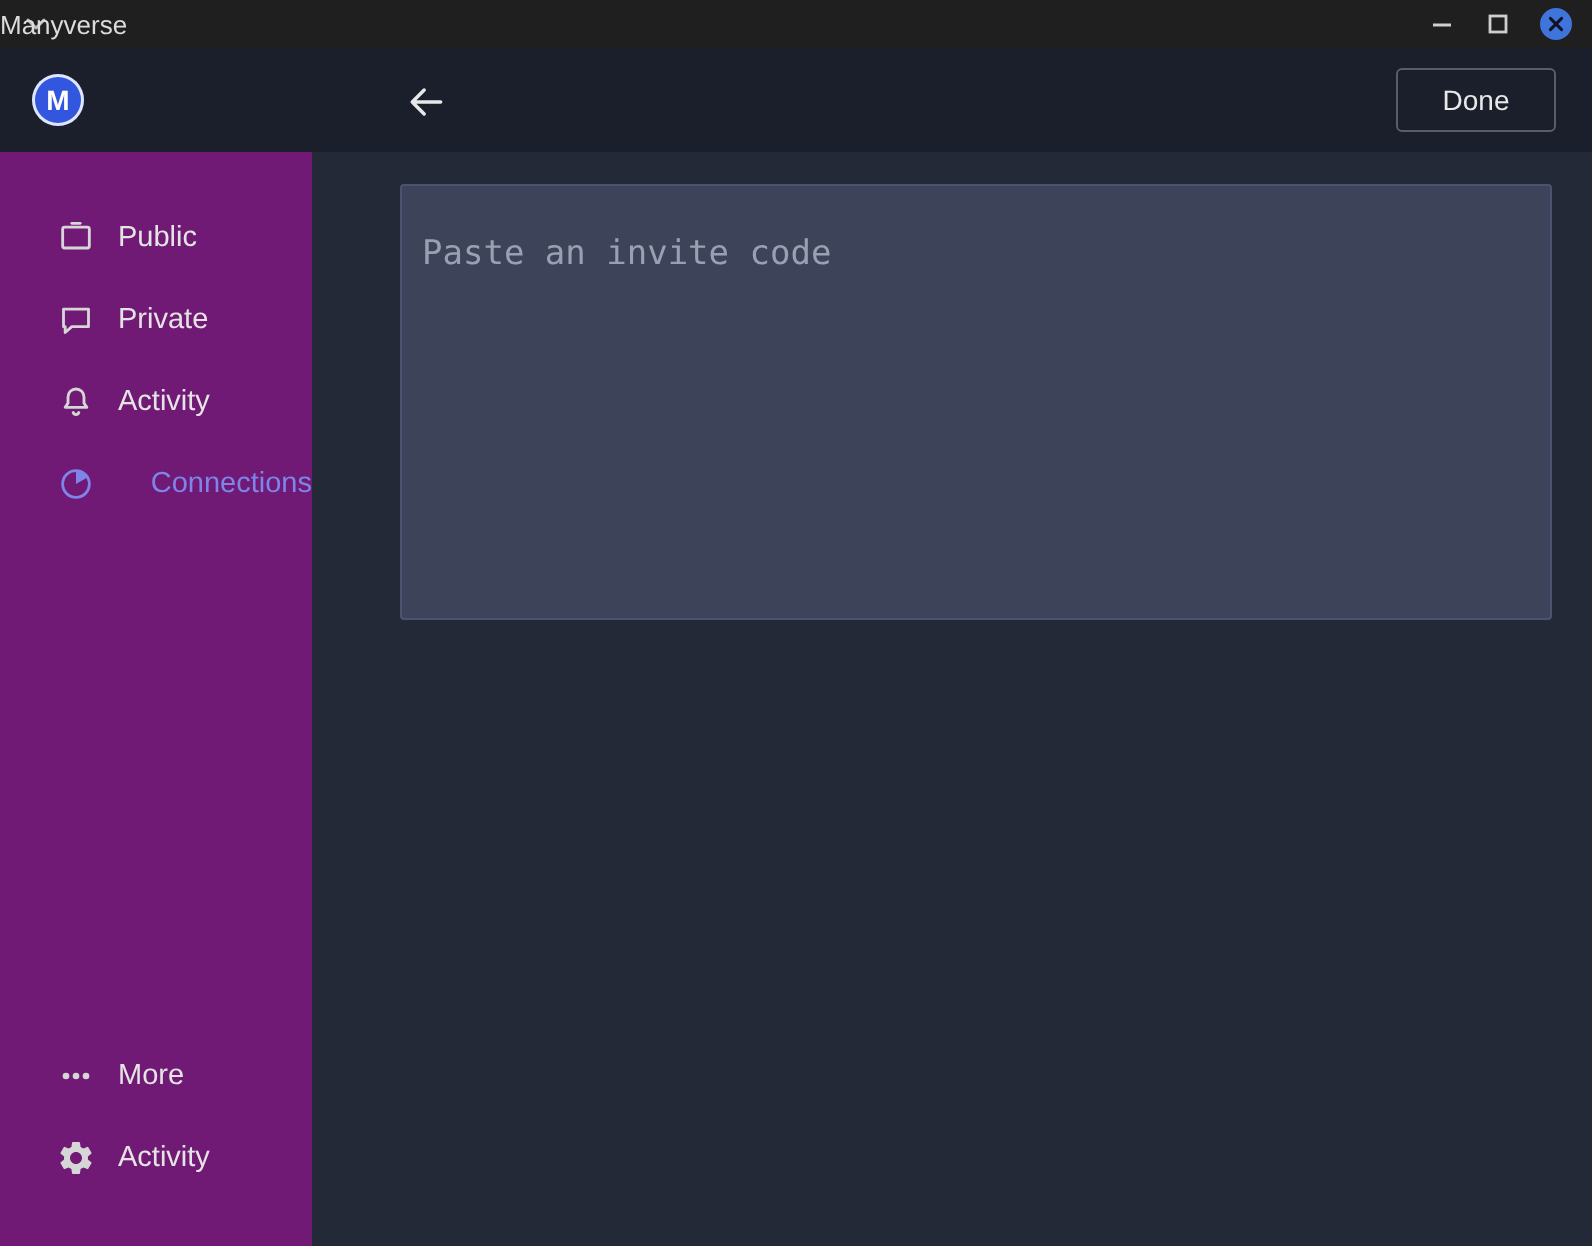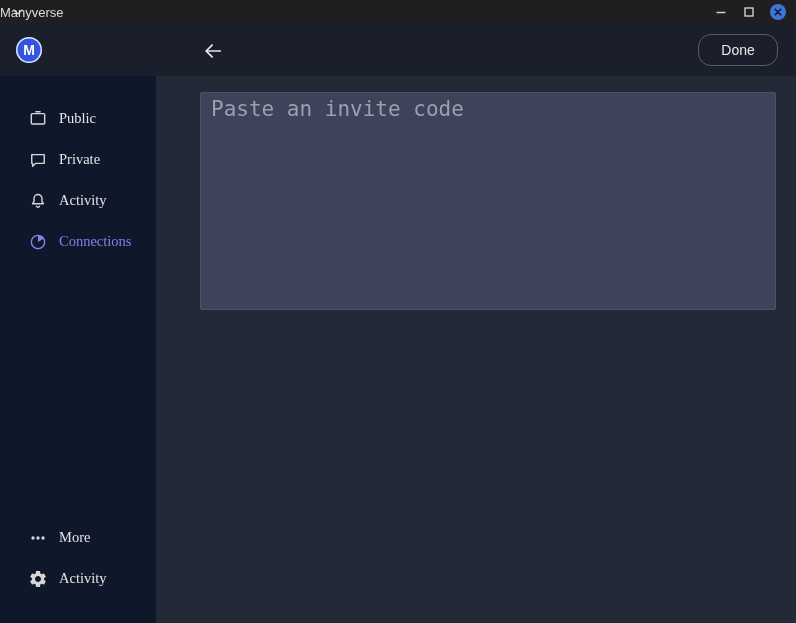--- a/index.html
+++ b/index.html
@@ -49,56 +49,55 @@
     display:flex; align-items:center; justify-content:center;
     box-shadow:inset 0 0 0 1.5px rgba(255,255,255,0.85);
   }
   .back-button {
     position:absolute; left:200px; top:14px; width:26px; height:26px;
     background:none; border:none; cursor:pointer;
     display:flex; align-items:center; justify-content:center;
   }
   .done-button {
     position:absolute; right:18px; top:10px; height:32px; min-width:80px;
-    background:transparent; border:1px solid #575d6c; border-radius:13px;
+    background:transparent; border:1px solid #575d6c; border-radius:3px;
     color:#e9e9e9; font-size:14px; font-family:"Liberation Sans", sans-serif;
     cursor:pointer; padding:0 18px;
   }
 
   
   .sidebar {
     position:absolute; top:76px; left:0; bottom:0; width:156px;
-    background:#0f172a;
-    font-family:Liberation Serif, serif;
+    background:#701a75;
   }
   .side-top { padding-top:22px; }
   .side-bottom { position:absolute; left:0; right:0; bottom:24px; }
   .side-item {
     height:41px; display:flex; align-items:center;
     padding-left:28px; cursor:pointer; color:#e4e4e4;
   }
   .side-item .icon {
     width:20px; height:20px; margin-right:11px;
     display:flex; align-items:center; justify-content:center;
     color:#d6d6d6; flex:0 0 20px;
   }
   .side-item .label { font-size:14.5px; }
-  .side-item.active, .side-item.active .icon { color:#7e84ea; }
+  .side-item.active, .side-item.active .icon { color:#7e84ea;justify-content:space-between; }
 
   
   .main {
     position:absolute; top:76px; left:184px; right:0; bottom:0;
     background:#242938;
   }
   .invite-textarea {
     position:absolute; left:16px; top:16px; width:576px; height:218px;
     background:#3d4358; border:1px solid #4c5370; border-radius:2px;
     color:#d2d6e0; caret-color:#d2d6e0;
-    font-family:"DejaVu Sans Mono", monospace; font-size:21px;
-    padding:4px 10px; resize:none; outline:none;
+    font-family:"DejaVu Sans Mono", monospace; font-size:17px;
+    padding:24px 10px; resize:none; outline:none;
   }
   .invite-textarea::placeholder { color:#9aa0b2; opacity:1; }
 </style>
 </head>
 <body>
 
 <div class="window">
 
   <div class="titlebar">
     <span class="tb-chevron">

